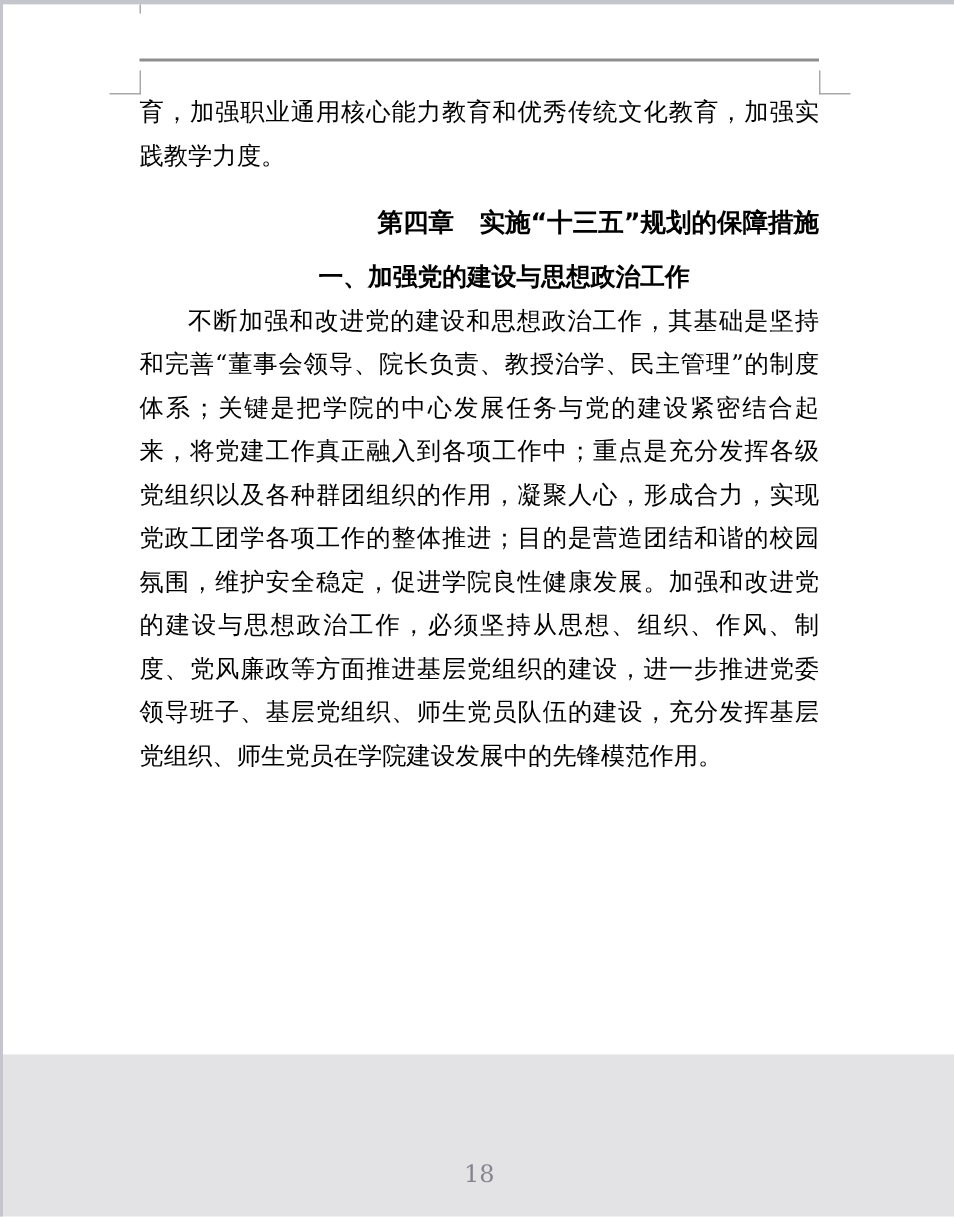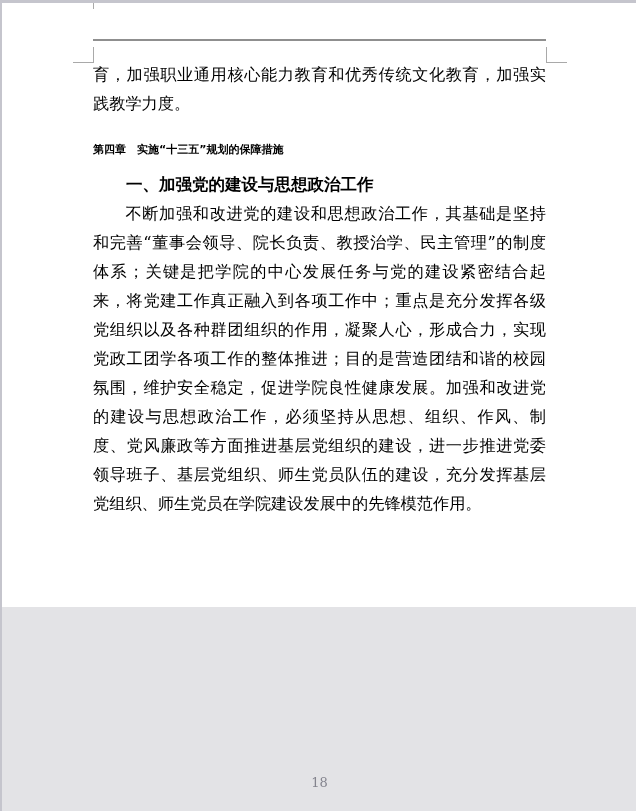--- a/index.html
+++ b/index.html
@@ -22,21 +22,21 @@
   }
   .edge-left {
     position: absolute;
     left: 0; top: 0;
     width: 2px; height: 811px;
     background: #c5c5cd;
   }
   .page {
     position: absolute;
     left: 2px; top: 3px;
-    width: 634px; height: 604px;
+    width: 634px; height: 700px;
     background: #ffffff;
   }
   .header-rule {
     position: absolute;
     left: 91px; top: 36px;
     width: 453px; height: 2px;
     background: #8f8f8f;
   }
   .top-stub {
     position: absolute;
@@ -74,39 +74,39 @@
     word-break: break-all;
   }
   .content p.continuation {
     text-indent: 0;
   }
   .content p.body {
     text-indent: 2em;
   }
   .content p.chapter {
     font-weight: 700;
-    text-align: left;
+    text-align: right;
     text-indent: 0;
     margin: 17px 0 6px 0;
-    font-size: 11px;
+    font-size: 17px;
     font-family: "DejaVu Sans", "Liberation Sans", sans-serif;
   }
   .content p.section {
     font-weight: 700;
     text-indent: 2em;
-    text-align: left;
+    text-align: center;
     font-size: 16.5px;
     font-family: "DejaVu Sans", "Liberation Sans", sans-serif;
   }
   .page-number {
     position: absolute;
     left: 91px; top: 772px;
     width: 453px;
     text-align: center;
-    font-size: 13px;
+    font-size: 16px;
     line-height: 16px;
     color: #84848e;
     font-family: "DejaVu Serif", "Liberation Serif", serif;
   }
 </style>
 </head>
 <body>
 
 <div class="edge-top"></div>
 <div class="edge-left"></div>

